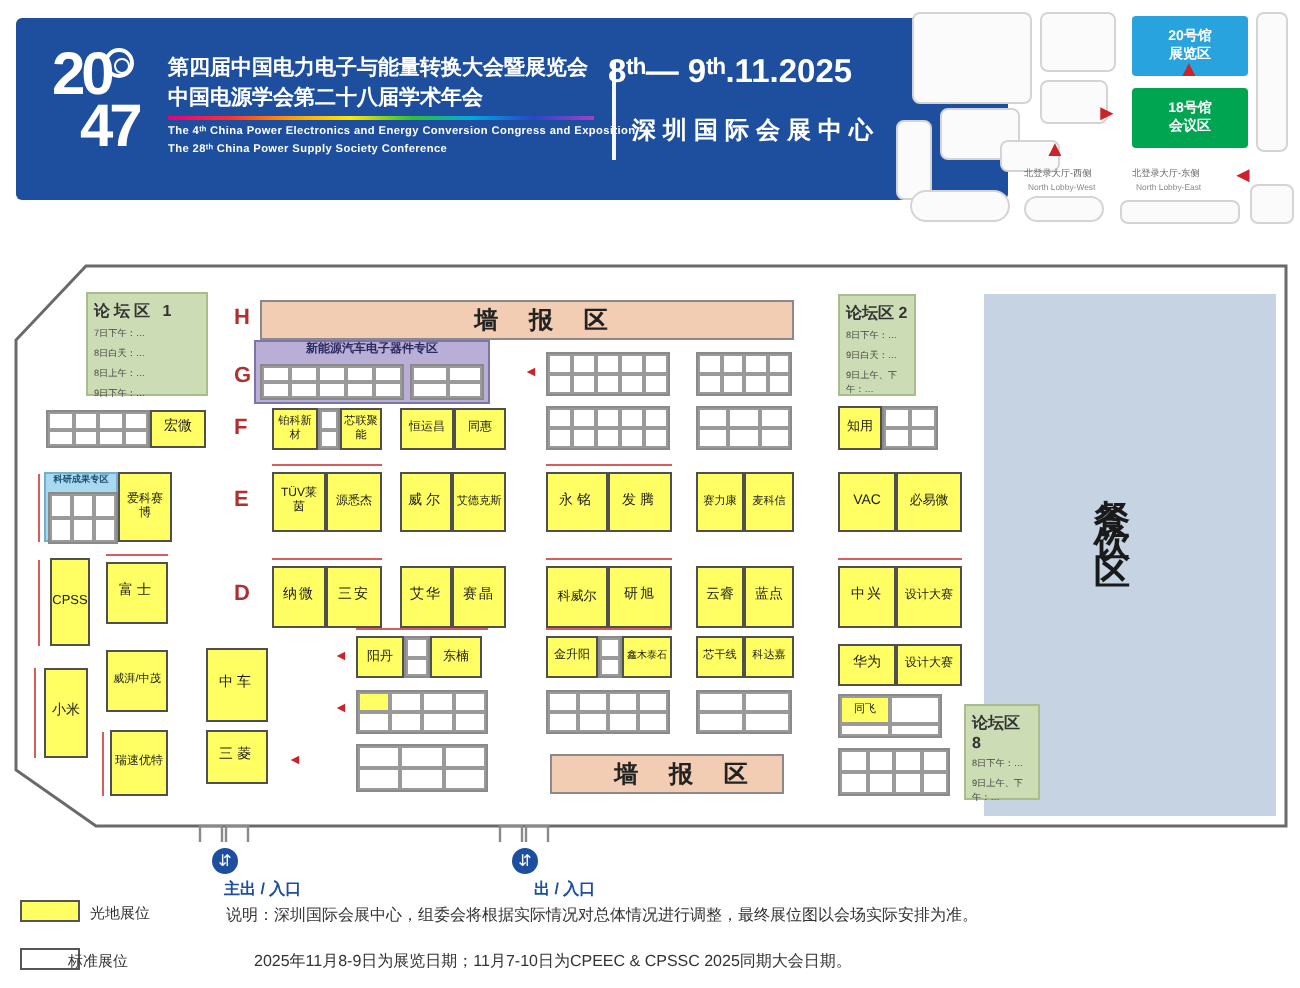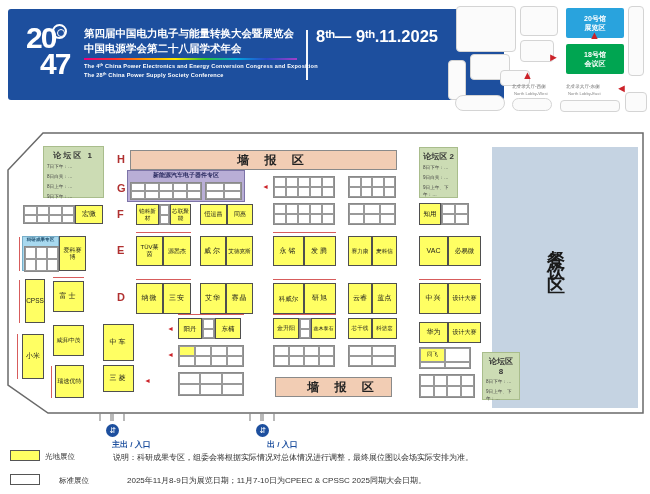--- a/index.html
+++ b/index.html
@@ -12,21 +12,21 @@
   .logo25{left:32px;top:38px;font-size:30px;font-weight:bold;letter-spacing:-2px;}
   .seal{left:44px;top:15px;width:15px;height:15px;border:2px solid #fff;border-radius:50%;}
   .seal:after{content:"";position:absolute;left:2.5px;top:2.5px;width:6px;height:6px;border:1px solid #fff;border-radius:50%;}
   .cn1{left:76px;top:18px;font-size:10.5px;font-weight:bold;white-space:nowrap;}
   .cn2{left:76px;top:33px;font-size:10.5px;font-weight:bold;white-space:nowrap;}
   .rainbow{left:76px;top:49px;width:213px;height:2px;
     background:linear-gradient(90deg,#e6007e,#ff2d2d,#ff9a00,#ffe800,#2fc12f,#00a7e0,#2a46c8,#a43fc8);}
   .en1{left:76px;top:54px;font-size:5.6px;font-weight:bold;white-space:nowrap;letter-spacing:.2px;}
   .en2{left:76px;top:63px;font-size:5.6px;font-weight:bold;white-space:nowrap;letter-spacing:.2px;}
   .vdiv{left:298px;top:21px;width:2px;height:50px;background:rgba(255,255,255,.95);}
-  .bdate{left:308px;top:18px;font-size:16.5px;font-weight:bold;white-space:nowrap;}
+  .bdate{left:296px;top:18px;font-size:16.5px;font-weight:bold;white-space:nowrap;}
   .bven1{left:308px;top:48px;font-size:12px;font-weight:bold;letter-spacing:3.5px;white-space:nowrap;}
   .bven2{left:308px;top:68px;font-size:12px;font-weight:bold;letter-spacing:2px;white-space:nowrap;}
   
   .gray{border:1px solid #d4d4d4;border-radius:4px;background:#fbfbfb;}
   .mapbox{color:#fff;font-weight:bold;font-size:7px;text-align:center;line-height:1.3;display:flex;flex-direction:column;justify-content:center;border-radius:2px;}
   .lob{font-size:4.6px;color:#666;white-space:nowrap;}
   .lobe{font-size:4.2px;color:#8a8a8a;white-space:nowrap;}
   .rarr{color:#cc2229;line-height:1;}
   
   .rl{color:#b03030;font-weight:bold;font-size:11px;}
@@ -35,21 +35,21 @@
   .poster{background:#f2cdb4;border:1px solid #8a8a8a;display:flex;align-items:center;justify-content:center;
       font-weight:bold;font-size:12px;letter-spacing:6px;padding-left:20px;color:#222;}
   .grid{display:grid;border:0.5px solid #8a8a8a;}
   .c{background:#fff;border:0.5px solid #9a9a9a;box-sizing:border-box;}
   .cy{background:#ffff63;}
   .zone-nev{background:#b9aed6;border:1px solid #7d74a8;}
   .zone-res{background:#a8d9ef;border:1px solid #77aec9;}
   .zhead{font-size:6px;font-weight:bold;color:#2a2a60;text-align:center;line-height:1.6;}
   .zhead2{font-size:4.6px;font-weight:bold;color:#205070;text-align:center;line-height:1.5;white-space:nowrap;}
   .forum{background:#ccdcb4;border:1px solid #a9bd8c;padding:3px;}
-  .forum .t{font-size:8px;font-weight:bold;color:#333;text-align:center;letter-spacing:2px;}
+  .forum .t{font-size:8px;font-weight:bold;color:#333;text-align:left;letter-spacing:2px;}
   .forum .l{font-size:4.6px;color:#444;margin-top:3px;line-height:1.5;}
   .dining{background:#c5d3e2;}
   .dinetxt{writing-mode:vertical-rl;font-size:18px;font-weight:bold;letter-spacing:14px;color:#1a1a1a;}
   .dimh{height:0;border-top:1px solid #d04040;opacity:.85;}
   .dimv{width:0;border-left:1px solid #d04040;opacity:.85;}
   .parr{color:#cc2229;font-size:7px;line-height:1;}
   .gcirc{width:13px;height:13px;border-radius:50%;background:#1d4f9e;color:#fff;font-size:8px;
          display:flex;align-items:center;justify-content:center;}
   .glab{color:#1d4f9e;font-weight:bold;font-size:8px;white-space:nowrap;margin-left:24px;}
   .leg{font-size:7.5px;color:#333;}
@@ -62,20 +62,21 @@
   <div class="ab logo20">20</div>
   <div class="ab seal"></div>
   <div class="ab logo25">47</div>
   <div class="ab cn1">第四届中国电力电子与能量转换大会暨展览会</div>
   <div class="ab cn2">中国电源学会第二十八届学术年会</div>
   <div class="ab rainbow"></div>
   <div class="ab en1">The 4ᵗʰ China Power Electronics and Energy Conversion Congress and Exposition</div>
   <div class="ab en2">The 28ᵗʰ China Power Supply Society Conference</div>
   <div class="ab vdiv"></div>
   <div class="ab bdate">8ᵗʰ— 9ᵗʰ.11.2025</div>
+  <div class="ab bven1">深圳国际会展中心</div>
 </div>
 
 <div class="ab" style="left:448px;top:0;width:202px;height:120px;">
   <div class="ab gray" style="left:8px;top:6px;width:60px;height:46px;"></div>
   <div class="ab gray" style="left:22px;top:54px;width:40px;height:26px;"></div>
   <div class="ab gray" style="left:72px;top:6px;width:38px;height:30px;"></div>
   <div class="ab gray" style="left:0px;top:60px;width:18px;height:40px;"></div>
   <div class="ab gray" style="left:180px;top:6px;width:16px;height:70px;"></div>
   <div class="ab gray" style="left:72px;top:40px;width:34px;height:22px;"></div>
   <div class="ab gray" style="left:52px;top:70px;width:30px;height:16px;"></div>
@@ -365,16 +366,16 @@
   </div>
 <div class="ab gcirc" style="left:256px;top:424px;">
     <span>⇵</span>
   </div>
 <div class="ab glab" style="left:88px;top:439px;">主出 / 入口</div>
 <div class="ab glab" style="left:243px;top:439px;">出 / 入口</div>
 
 <div class="ab" style="left:10px;top:450px;width:30px;height:11px;background:#ffff63;border:1px solid #555;"></div>
 <div class="ab leg" style="left:45px;top:452px;">光地展位</div>
 <div class="ab" style="left:10px;top:474px;width:30px;height:11px;background:#fff;border:1px solid #555;"></div>
-<div class="ab leg" style="left:59px;top:476px;">标准展位</div>
-
-<div class="ab note" style="left:113px;top:452px;">说明：科研成果专区，组委会将根据实际情况对总体情况进行调整，最终展位图以会场实际安排为准。</div>
+<div class="ab leg" style="left:34px;top:476px;">标准展位</div>
+
+<div class="ab note" style="left:113px;top:452px;">说明：深圳国际会展中心，组委会将根据实际情况对总体情况进行调整，最终展位图以会场实际安排为准。</div>
 <div class="ab note" style="left:127px;top:475px;">2025年11月8-9日为展览日期；11月7-10日为CPEEC &amp; CPSSC 2025同期大会日期。</div>
 
 </body></html>

